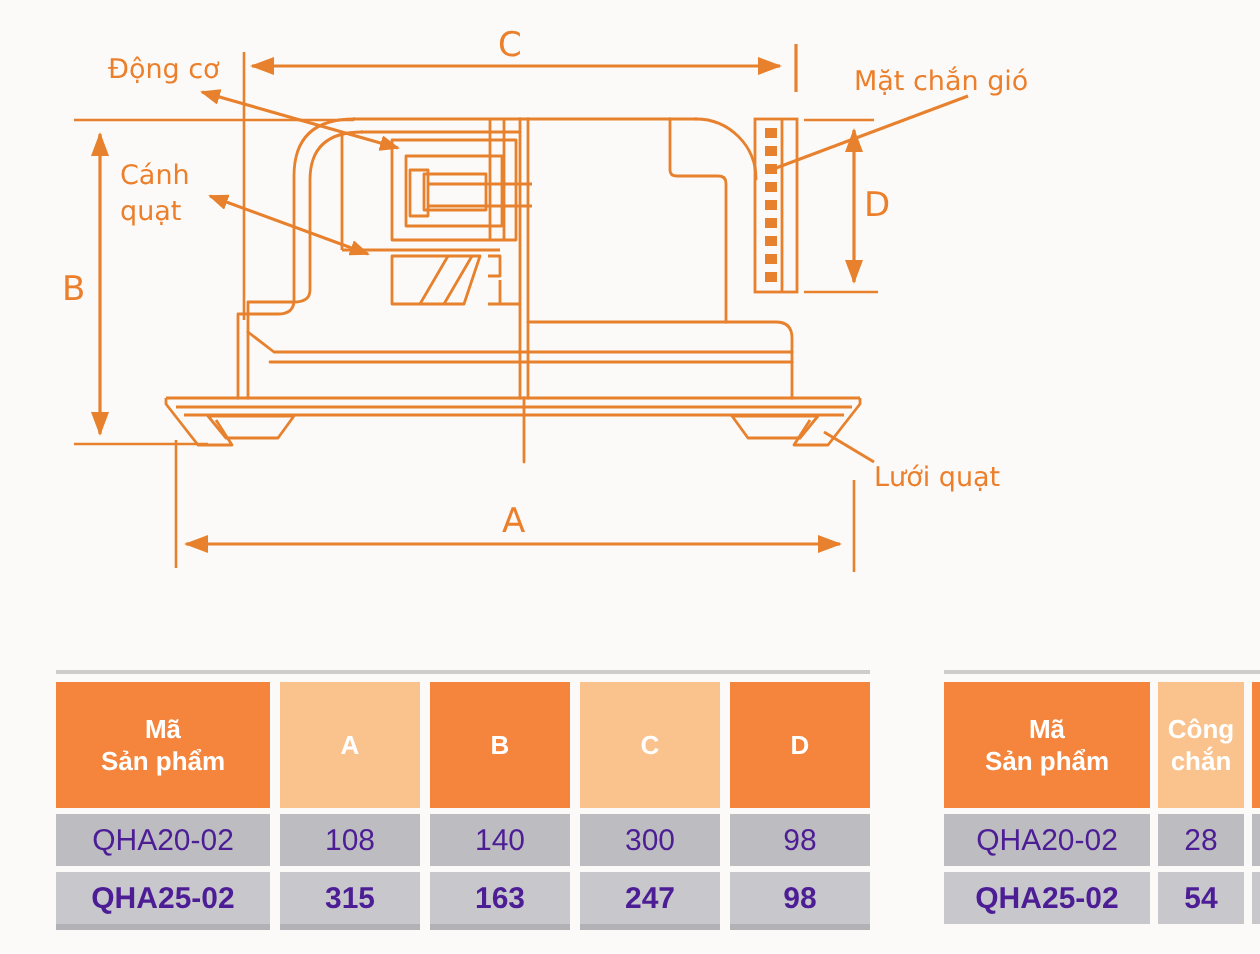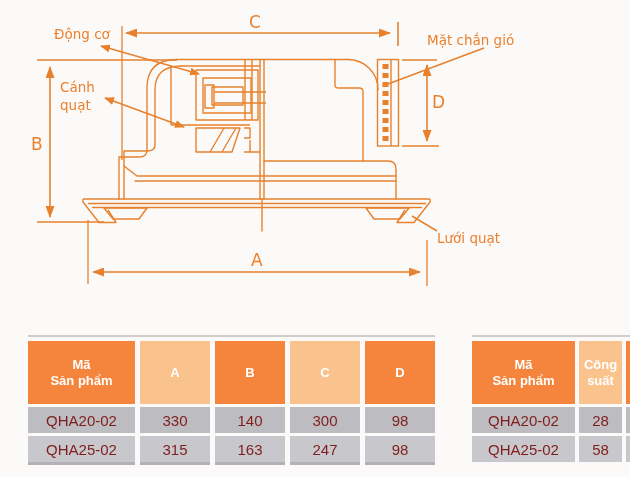--- a/index.html
+++ b/index.html
@@ -24,22 +24,22 @@
   .tbl-dim .grid{grid-template-columns:107px 70px 70px 70px 70px;grid-template-rows:63px 26px 26px;gap:3px 5px;}
   .tbl-pow{left:472px;width:158px;overflow:hidden;}
   .tbl-pow .rule{width:194px;}
   .tbl-pow .grid{width:194px;grid-template-columns:103px 43px 40px;grid-template-rows:63px 26px 26px;gap:3px 4px;}
   .cell{display:flex;align-items:center;justify-content:center;text-align:center;}
   .hd{color:#ffffff;font-weight:bold;font-size:13px;line-height:1.2;white-space:pre-line;}
   .hd.dark{background:#f5853c;}
   .hd.light{background:#fac38e;}
   .r1{background:#bdbdc1;}
   .r2{background:#c8c8cc;}
-  .lastrow{box-shadow:0 3px 0 0 #b2b2b6;}
-  .val{font-size:15px;color:#7f1d1d;}
+  .lastrow{box-shadow:0 3px 0 0 #b2b2b6;font-weight:bold;}
+  .val{font-size:15px;color:#4c1d95;}
 </style>
 </head>
 <body>
 
 <div class="stage">
 
   <svg class="diagram" width="630" height="312" viewBox="0 0 630 312">
     <defs>
       <marker id="ah" markerUnits="userSpaceOnUse" markerWidth="12" markerHeight="9" refX="11" refY="4.5" orient="auto-start-reverse">
         <path d="M0,0 L12,4.5 L0,9 Z" fill="#e8812d"></path>
@@ -138,45 +138,45 @@
     <div class="rule"></div>
     <div class="grid">
       <div class="cell hd dark">Mã
 Sản phẩm</div>
       <div class="cell hd light">A</div>
       <div class="cell hd dark">B</div>
       <div class="cell hd light">C</div>
       <div class="cell hd dark">D</div>
 
       <div class="cell val r1">QHA20-02</div>
-      <div class="cell val r1">330</div>
+      <div class="cell val r1">108</div>
       <div class="cell val r1">140</div>
       <div class="cell val r1">300</div>
       <div class="cell val r1">98</div>
 
       <div class="cell val r2 lastrow">QHA25-02</div>
       <div class="cell val r2 lastrow">315</div>
       <div class="cell val r2 lastrow">163</div>
       <div class="cell val r2 lastrow">247</div>
       <div class="cell val r2 lastrow">98</div>
     </div>
   </div>
 
   <div class="sheet-table tbl-pow">
     <div class="rule"></div>
     <div class="grid">
       <div class="cell hd dark">Mã
 Sản phẩm</div>
       <div class="cell hd light">Công
-suất</div>
+chắn</div>
       <div class="cell hd dark"></div>
 
       <div class="cell val r1">QHA20-02</div>
       <div class="cell val r1">28</div>
       <div class="cell val r1"></div>
 
       <div class="cell val r2 lastrow">QHA25-02</div>
-      <div class="cell val r2 lastrow">58</div>
+      <div class="cell val r2 lastrow">54</div>
       <div class="cell val r2 lastrow"></div>
     </div>
   </div>
 
 </div>
 
 </body></html>

